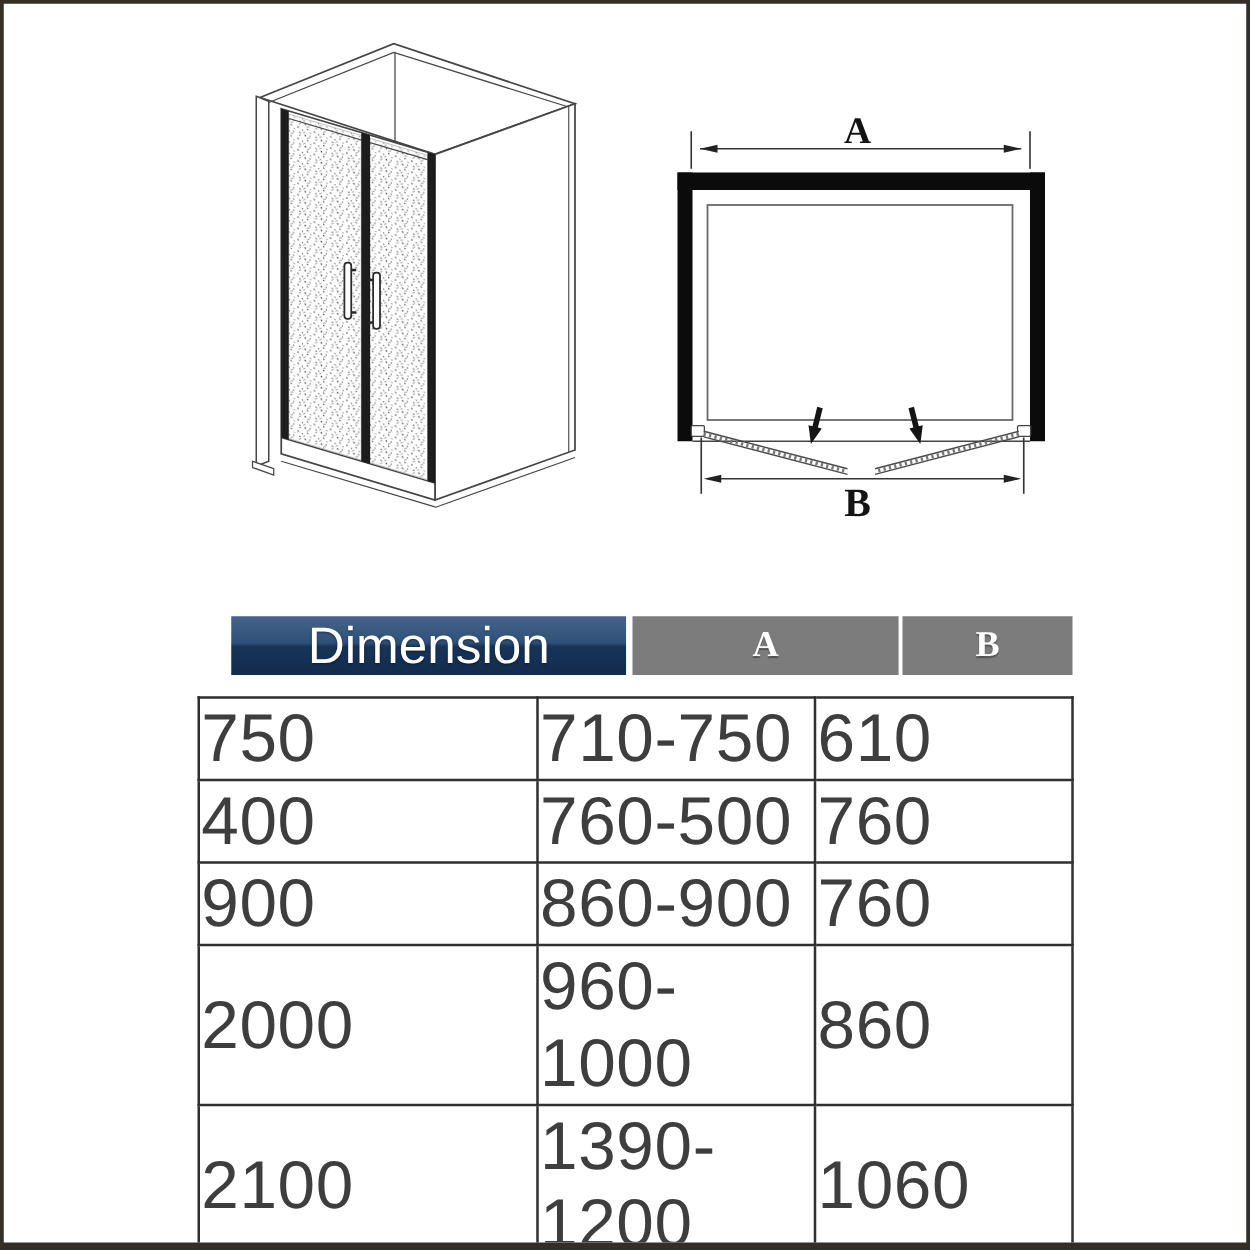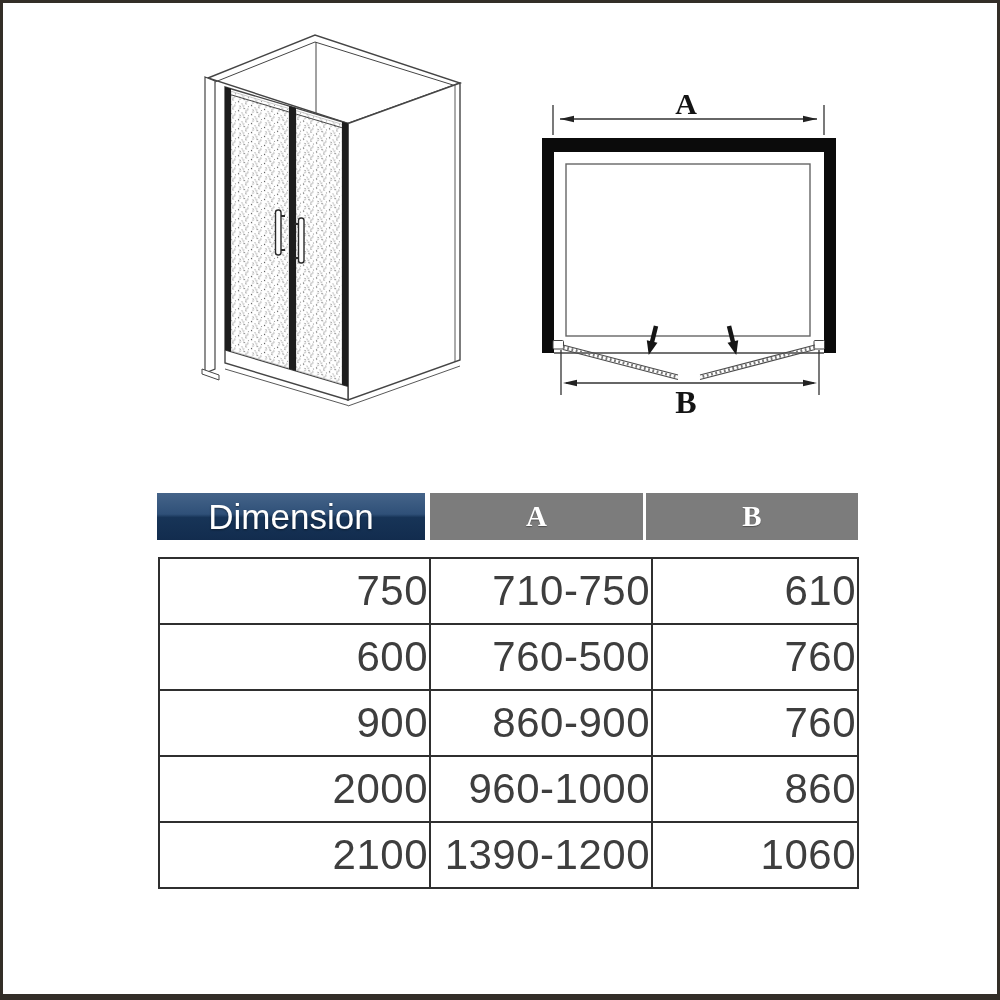--- a/index.html
+++ b/index.html
@@ -13,46 +13,47 @@
     font-family:"Liberation Sans",sans-serif;
   }
   .iso-svg{position:absolute;left:140px;top:0px;width:360px;height:440px;}
   .tv-svg{position:absolute;left:517px;top:77px;width:340px;height:350px;}
 
   .spec-header{
     position:absolute;left:154px;top:490px;width:701px;height:47px;
     display:flex;align-items:stretch;
   }
   .hd-dim{
-    width:268px;
+    width:316px;
     background:linear-gradient(180deg,#456489 0%,#2f5078 45%,#173457 52%,#122c4e 100%);
-    color:#ffffff;font-size:35px;font-weight:400;
+    color:#ffffff;font-size:41px;font-weight:400;
     display:flex;align-items:center;justify-content:center;
     text-shadow:0 1px 2px rgba(0,0,0,.45);
+    margin-left:28px;
   }
   .hd-gap5{width:5px;background:#ffffff;}
   .hd-gap3{width:3px;background:#ffffff;}
   .hd-gray{
     background:#7c7c7c;color:#ffffff;
     font-family:"Liberation Serif",serif;font-weight:700;font-size:29px;
     display:flex;align-items:center;justify-content:center;
     text-shadow:0 1px 1px rgba(0,0,0,.35);
   }
   .hd-a{width:213px;}
   .hd-b{flex:1;}
 
   table.dims{
     position:absolute;left:155px;top:554px;width:699px;
     border-collapse:collapse;table-layout:fixed;
   }
   table.dims td{
     border:2px solid #2f2f2f;
     height:62px;
-    text-align:right;vertical-align:middle;
-    font-size:42px;color:#3e3e3e;letter-spacing:.5px;
+    text-align:left;vertical-align:middle;
+    font-size:54px;color:#3e3e3e;letter-spacing:.5px;
     font-family:"Liberation Sans",sans-serif;
   }
 </style>
 </head>
 <body>
 
 <div class="canvas">
 
   <svg class="iso-svg" viewBox="140 0 360 440">
     <defs>
@@ -166,21 +167,21 @@
         <col style="width:222px">
         <col style="width:206px">
       </colgroup>
     <tbody>
       <tr>
         <td>750</td>
         <td>710-750</td>
         <td>610</td>
       </tr>
       <tr>
-        <td>600</td>
+        <td>400</td>
         <td>760-500</td>
         <td>760</td>
       </tr>
       <tr>
         <td>900</td>
         <td>860-900</td>
         <td>760</td>
       </tr>
       <tr>
         <td>2000</td>

